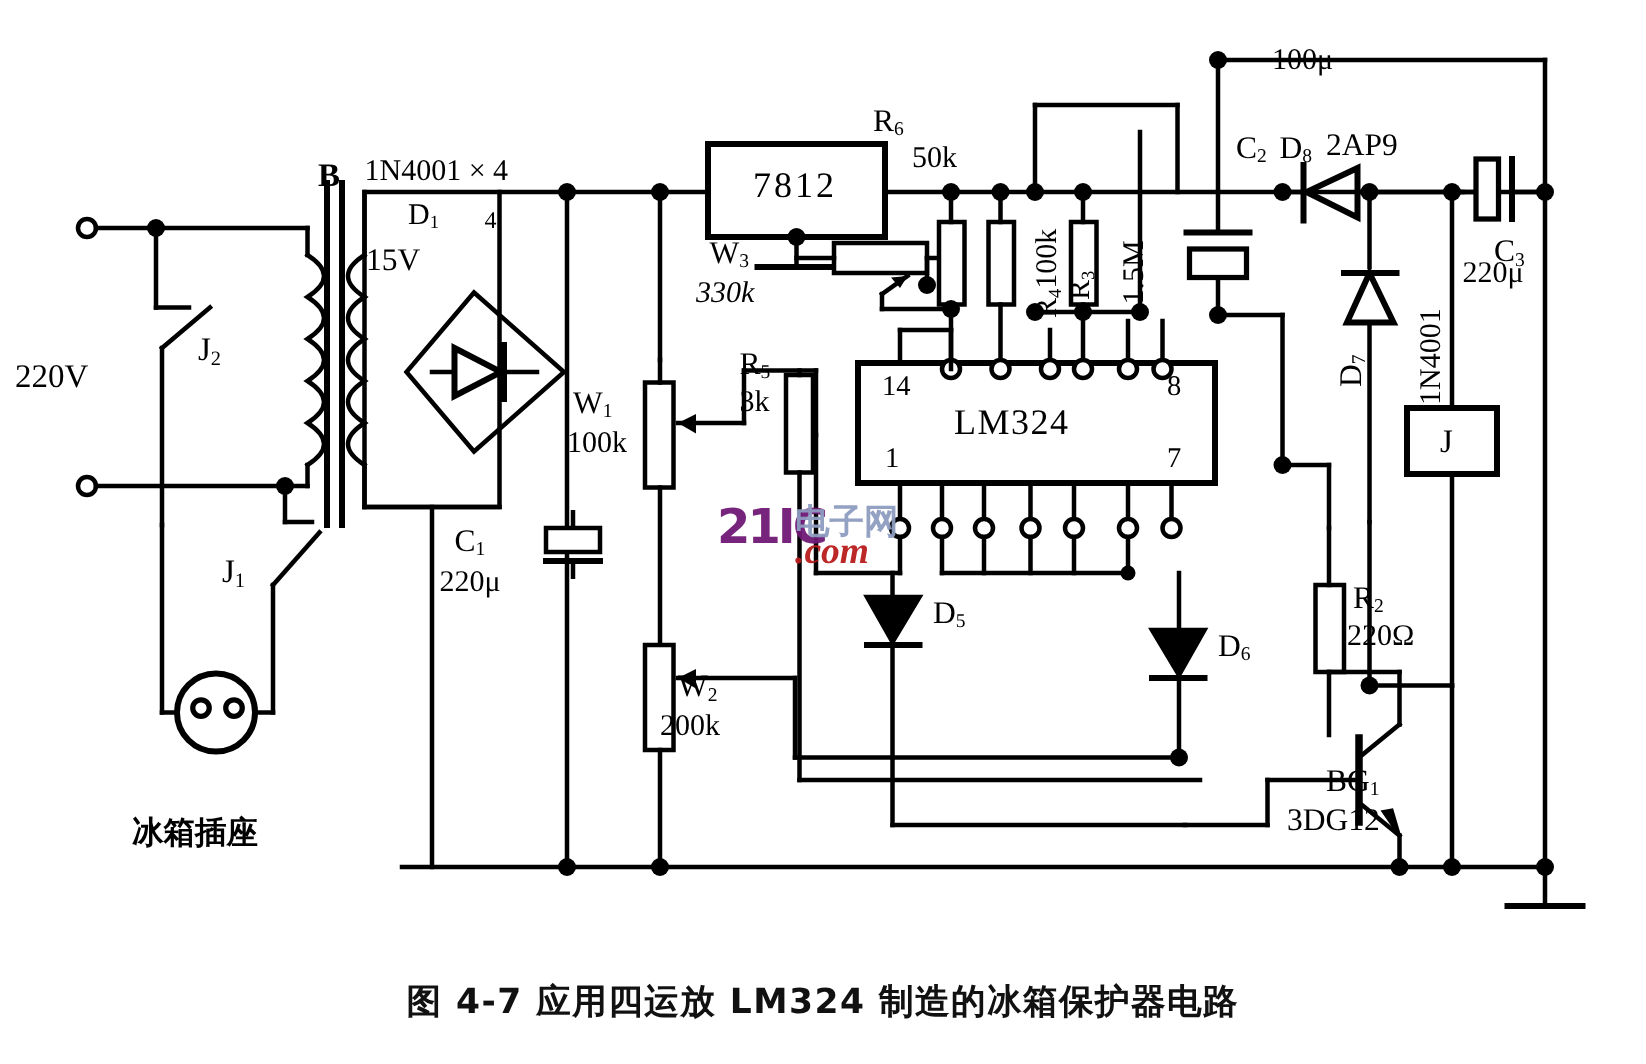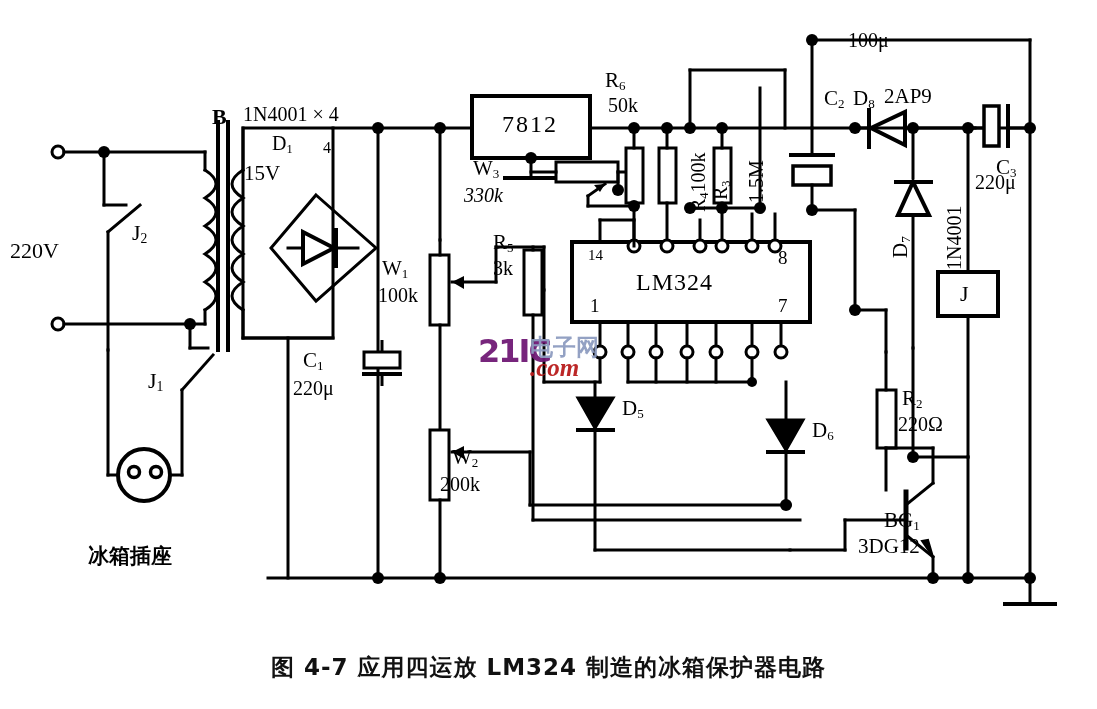--- a/index.html
+++ b/index.html
@@ -446,21 +446,21 @@
   </div>
   <div class="lbl" style="left:464px; top:185px; font-size:20px;font-style:italic;">330k</div>
 
   <div class="lbl" style="left:502px; top:112px; font-size:24px; letter-spacing:2px;">7812</div>
 
   <div class="lbl" style="left:493px; top:232px; font-size:21px;">
     <span>R</span><sub>5</sub>
   </div>
   <div class="lbl" style="left:493px; top:258px; font-size:20px;">3k</div>
 
-  <div class="lbl" style="left:605px; top:70px; font-size:21px;">
+  <div class="lbl" style="left:582px; top:70px; font-size:21px;">
     <span>R</span><sub>6</sub>
   </div>
   <div class="lbl" style="left:608px; top:95px; font-size:20px;">50k</div>
 
   <div class="lbl vert" style="left:688px; top:212px; font-size:20px; transform:rotate(-90deg);">
     <span>R</span><sub>4</sub><span>100k</span>
   </div>
 
   <div class="lbl vert" style="left:710px; top:200px; font-size:20px; transform:rotate(-90deg);">
     <span>R</span><sub>3</sub>
@@ -482,21 +482,21 @@
   </div>
   <div class="lbl" style="left:975px; top:172px; font-size:20px;">220μ</div>
 
   <div class="lbl vert" style="left:890px; top:258px; font-size:21px; transform:rotate(-90deg);">
     <span>D</span><sub>7</sub>
   </div>
   <div class="lbl vert" style="left:944px; top:270px; font-size:20px; transform:rotate(-90deg);">1N4001</div>
 
   <div class="lbl" style="left:960px; top:283px; font-size:22px;">J</div>
 
-  <div class="lbl" style="left:588px; top:248px; font-size:15px;">14</div>
+  <div class="lbl" style="left:588px; top:248px; font-size:19px;">14</div>
   <div class="lbl" style="left:778px; top:248px; font-size:19px;">8</div>
   <div class="lbl" style="left:590px; top:296px; font-size:19px;">1</div>
   <div class="lbl" style="left:778px; top:296px; font-size:19px;">7</div>
   <div class="lbl" style="left:636px; top:270px; font-size:24px; letter-spacing:1px;">LM324</div>
 
   <div class="lbl" style="left:622px; top:398px; font-size:21px;">
     <span>D</span><sub>5</sub>
   </div>
 
   <div class="lbl" style="left:812px; top:420px; font-size:21px;">

